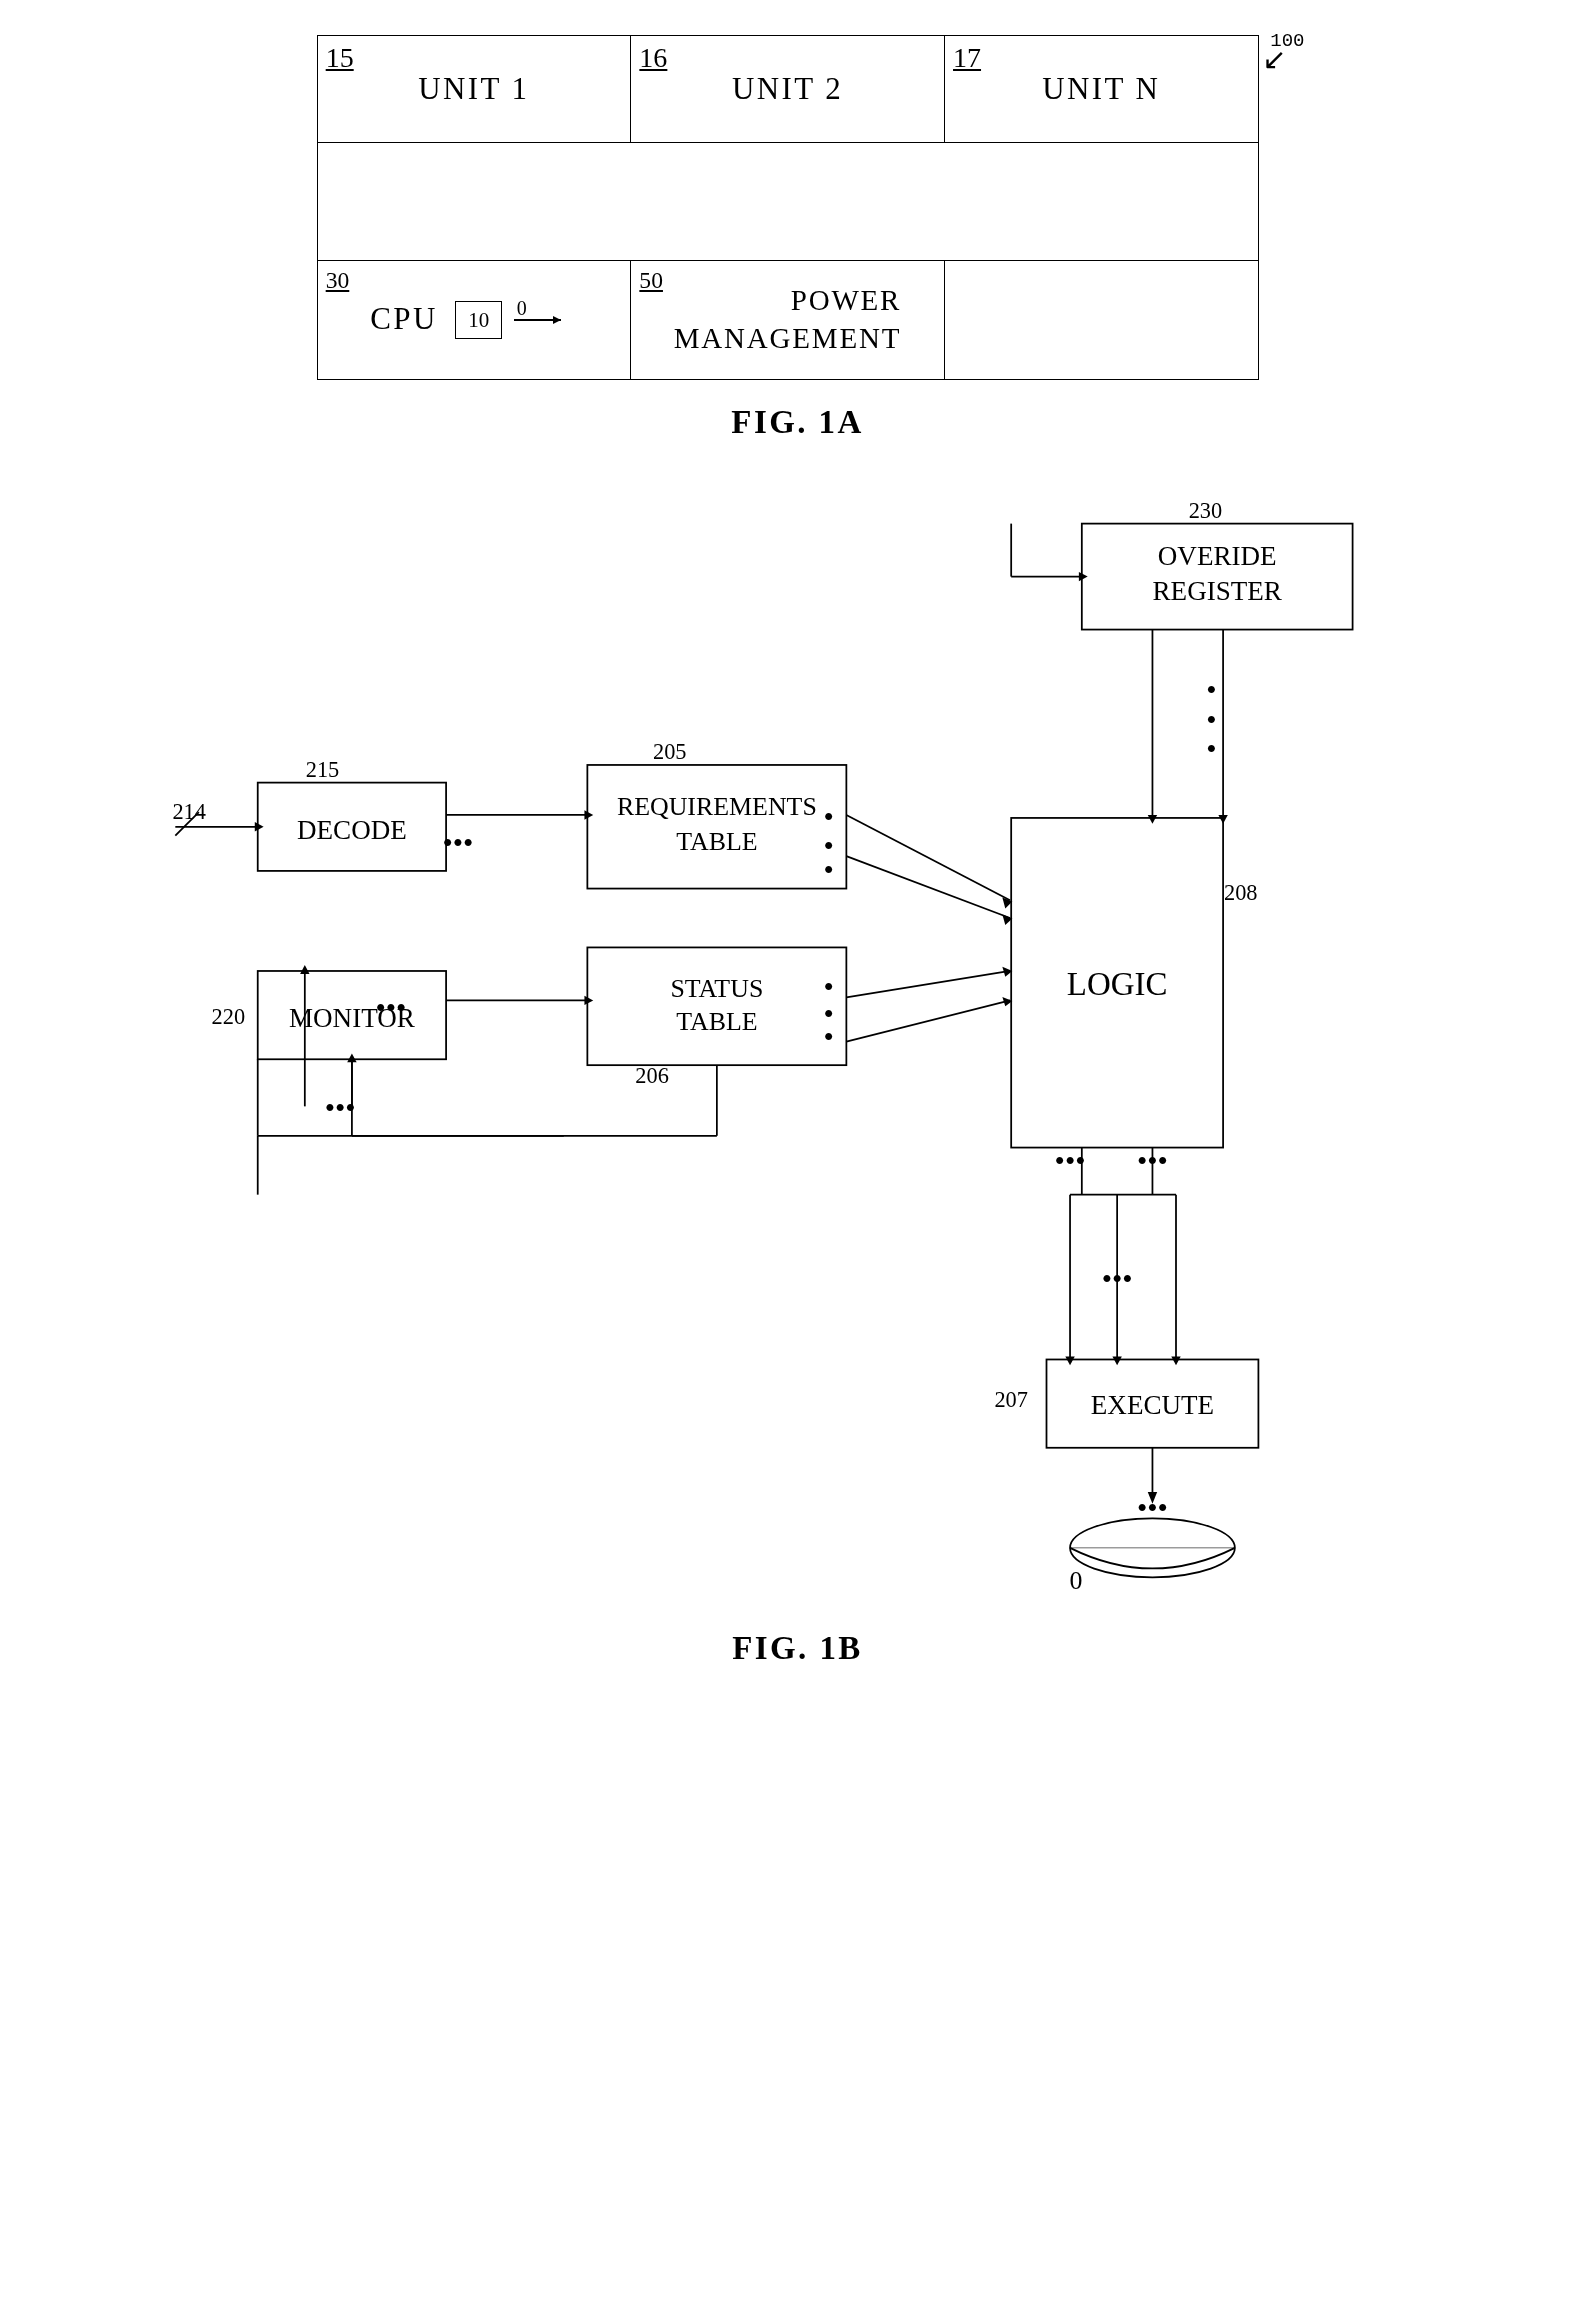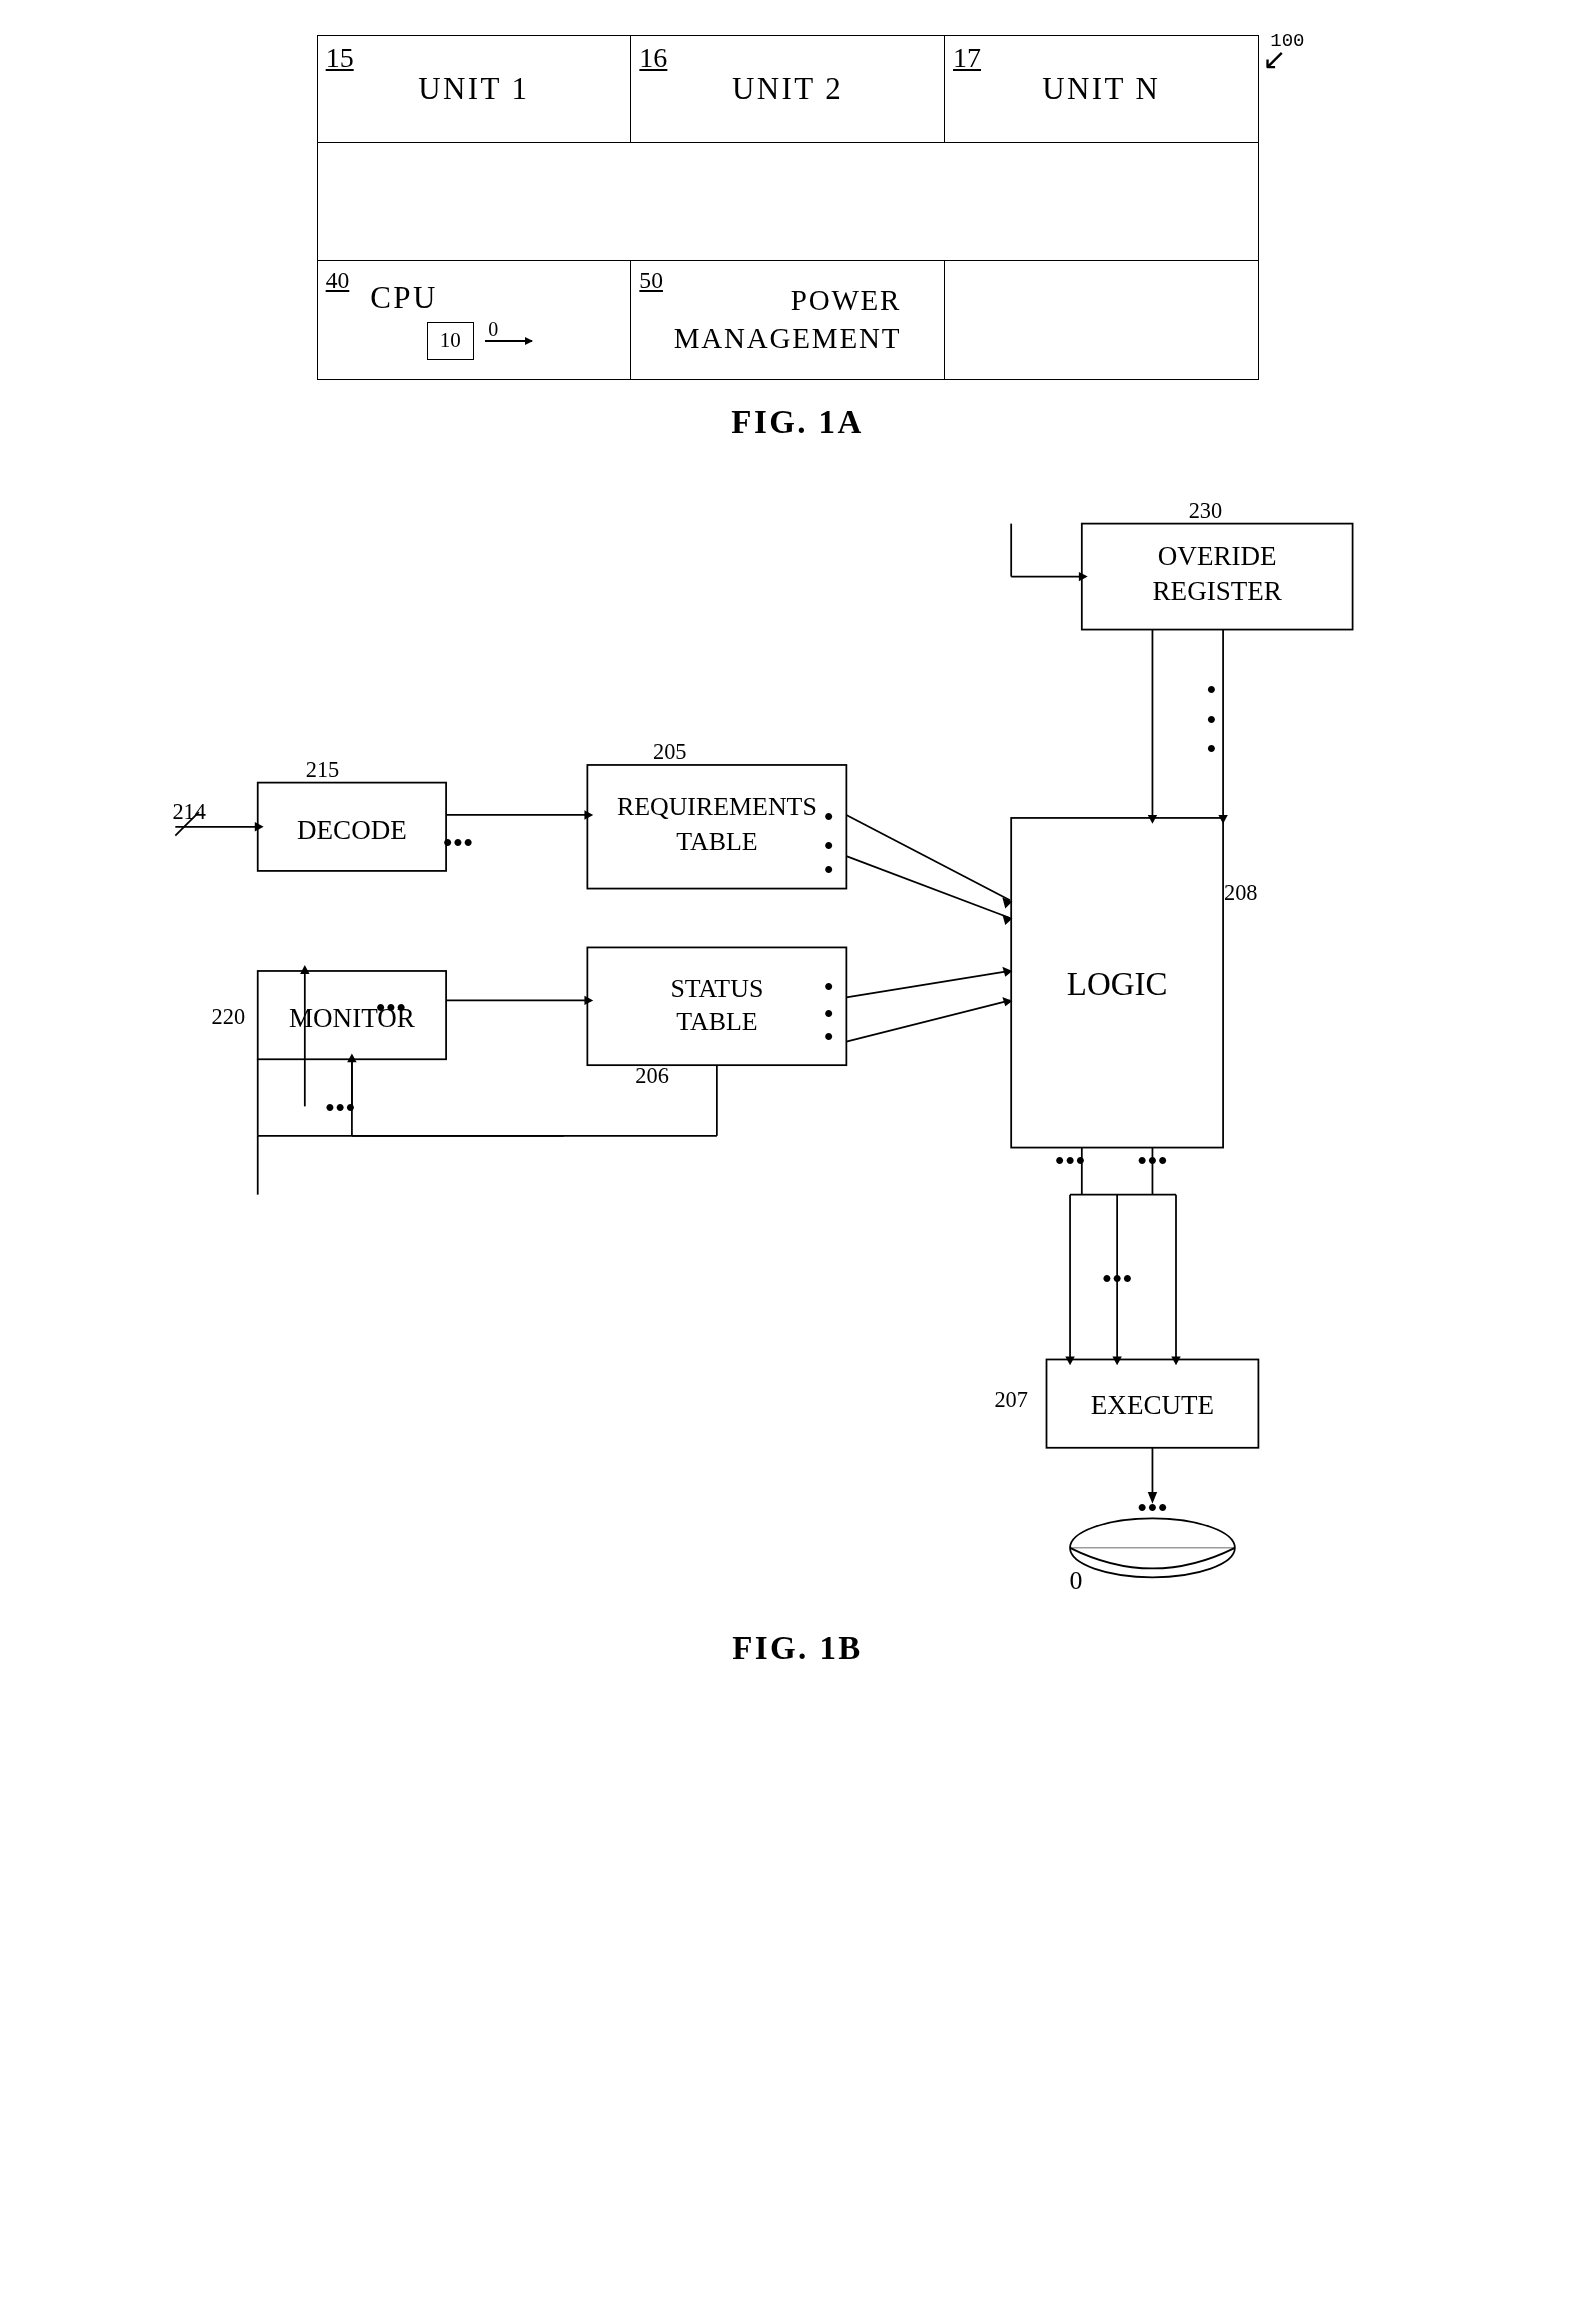--- a/index.html
+++ b/index.html
@@ -102,21 +102,21 @@
     .cell-label {
       position: absolute;
       top: 5.9px;
       left: 8.2px;
       font-size: 23.6px;
       text-decoration: underline;
     }
 
     .cpu-content {
       display: flex;
-      flex-direction: column;
+      flex-direction: row;
       align-items: center;
       width: 100%;
       gap: 5.9px;
     }
 
     .cpu-title {
       font-size: 31px;
       letter-spacing: 2.4px;
       align-self: flex-start;
       margin-left: 35px;
@@ -207,21 +207,21 @@
           <span class="unit-label">17</span>
           <span class="fig1a-unit-content">UNIT N</span>
         </div>
       </div>
 
       <div class="fig1a-middle-row"></div>
 
       <div class="fig1a-bottom-row">
 
         <div class="fig1a-bottom-cell">
-          <span class="cell-label">40</span>
+          <span class="cell-label">30</span>
           <div class="cpu-content">
             <span class="cpu-title">CPU</span>
             <div class="cpu-inner">
               <div class="cpu-box">10</div>
               <div style="position:relative; display:flex; align-items:center;">
                 <span style="position:absolute; top:-22.4px; left:2.9px; font-size:20px;">0</span>
                 <div class="arrow-line"></div>
               </div>
             </div>
           </div>

